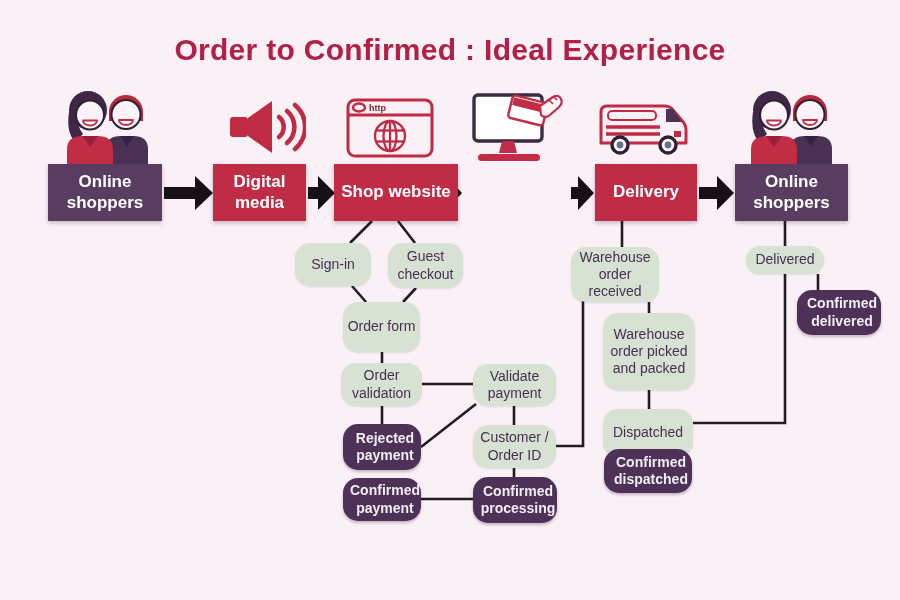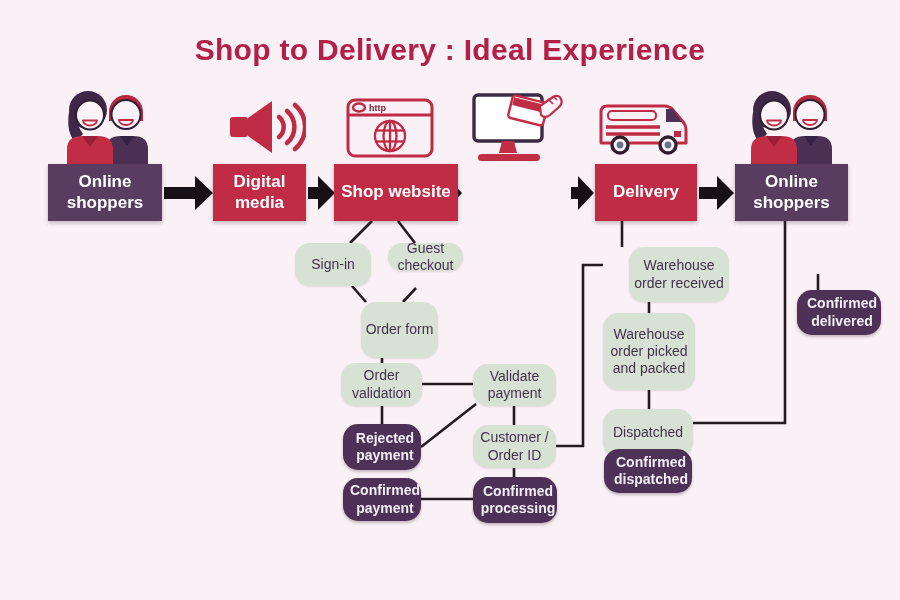--- a/index.html
+++ b/index.html
@@ -28,21 +28,21 @@
   .dark   { background:#4e3156; color:#f3edf5; font-weight:bold;
             box-shadow:0 2px 3px rgba(70,25,50,.28);padding-left:9px; }
   .conn   { stroke:#221c20; stroke-width:2.6; fill:none; }
   .arrowhead { fill:#171117; }
 </style>
 </head>
 <body>
 
 <div class="canvas">
 
-  <div class="title">Shop to Delivery : Ideal Experience</div>
+  <div class="title">Order to Confirmed : Ideal Experience</div>
 
   <svg class="layer" width="900" height="600">
     <g>
       <path class="conn" d="M372 221 L350 243"></path>
       <path class="conn" d="M398 221 L415 243"></path>
       <path class="conn" d="M352 286 L366 302"></path>
       <path class="conn" d="M416 288 L403 302"></path>
       <path class="conn" d="M382 352 L382 363"></path>
       <path class="conn" d="M422 384 L473 384"></path>
       <path class="conn" d="M382 406 L382 424"></path>
@@ -148,27 +148,28 @@
     <path d="M33 34.5 a7 5 0 0 0 14 0 z" fill="#ffffff" stroke="#c22d46" stroke-width="1.8" stroke-linejoin="round"></path>
   </svg>
 
   <div class="node main purple" style="left:48px;top:164px;width:114px;height:57px">Online shoppers</div>
   <div class="node main red" style="left:213px;top:164px;width:93px;height:57px">Digital media</div>
   <div class="node main red" style="left:334px;top:164px;width:124px;height:57px">Shop website</div>
   <div class="node main red" style="left:595px;top:164px;width:102px;height:57px">Delivery</div>
   <div class="node main purple" style="left:735px;top:164px;width:113px;height:57px">Online shoppers</div>
 
   <div class="node sub green" style="left:295px;top:243px;width:76px;height:43px">Sign-in</div>
-  <div class="node sub green" style="left:388px;top:243px;width:75px;height:28px">Guest checkout</div>
-  <div class="node sub green" style="left:361px;top:302px;width:77px;height:56px">Order form</div>
+  <div class="node sub green" style="left:388px;top:243px;width:75px;height:45px">Guest checkout</div>
+  <div class="node sub green" style="left:343px;top:302px;width:77px;height:50px">Order form</div>
   <div class="node sub green" style="left:341px;top:363px;width:81px;height:43px">Order validation</div>
   <div class="node sub dark" style="left:343px;top:424px;width:78px;height:46px">Rejected payment</div>
   <div class="node sub dark" style="left:343px;top:478px;width:78px;height:43px">Confirmed payment</div>
   <div class="node sub green" style="left:473px;top:364px;width:83px;height:42px">Validate payment</div>
   <div class="node sub green" style="left:473px;top:425px;width:83px;height:43px">Customer / Order ID</div>
   <div class="node sub dark" style="left:473px;top:477px;width:84px;height:46px">Confirmed processing</div>
-  <div class="node sub green" style="left:629px;top:247px;width:100px;height:55px">Warehouse order received</div>
+  <div class="node sub green" style="left:571px;top:247px;width:88px;height:55px">Warehouse order received</div>
   <div class="node sub green" style="left:603px;top:313px;width:92px;height:77px">Warehouse order picked and packed</div>
   <div class="node sub green" style="left:603px;top:409px;width:90px;height:48px">Dispatched</div>
   <div class="node sub dark" style="left:604px;top:449px;width:88px;height:44px">Confirmed dispatched</div>
+  <div class="node sub green" style="left:746px;top:246px;width:78px;height:28px">Delivered</div>
   <div class="node sub dark" style="left:797px;top:290px;width:84px;height:45px">Confirmed delivered</div>
 
 </div>
 
 </body></html>

